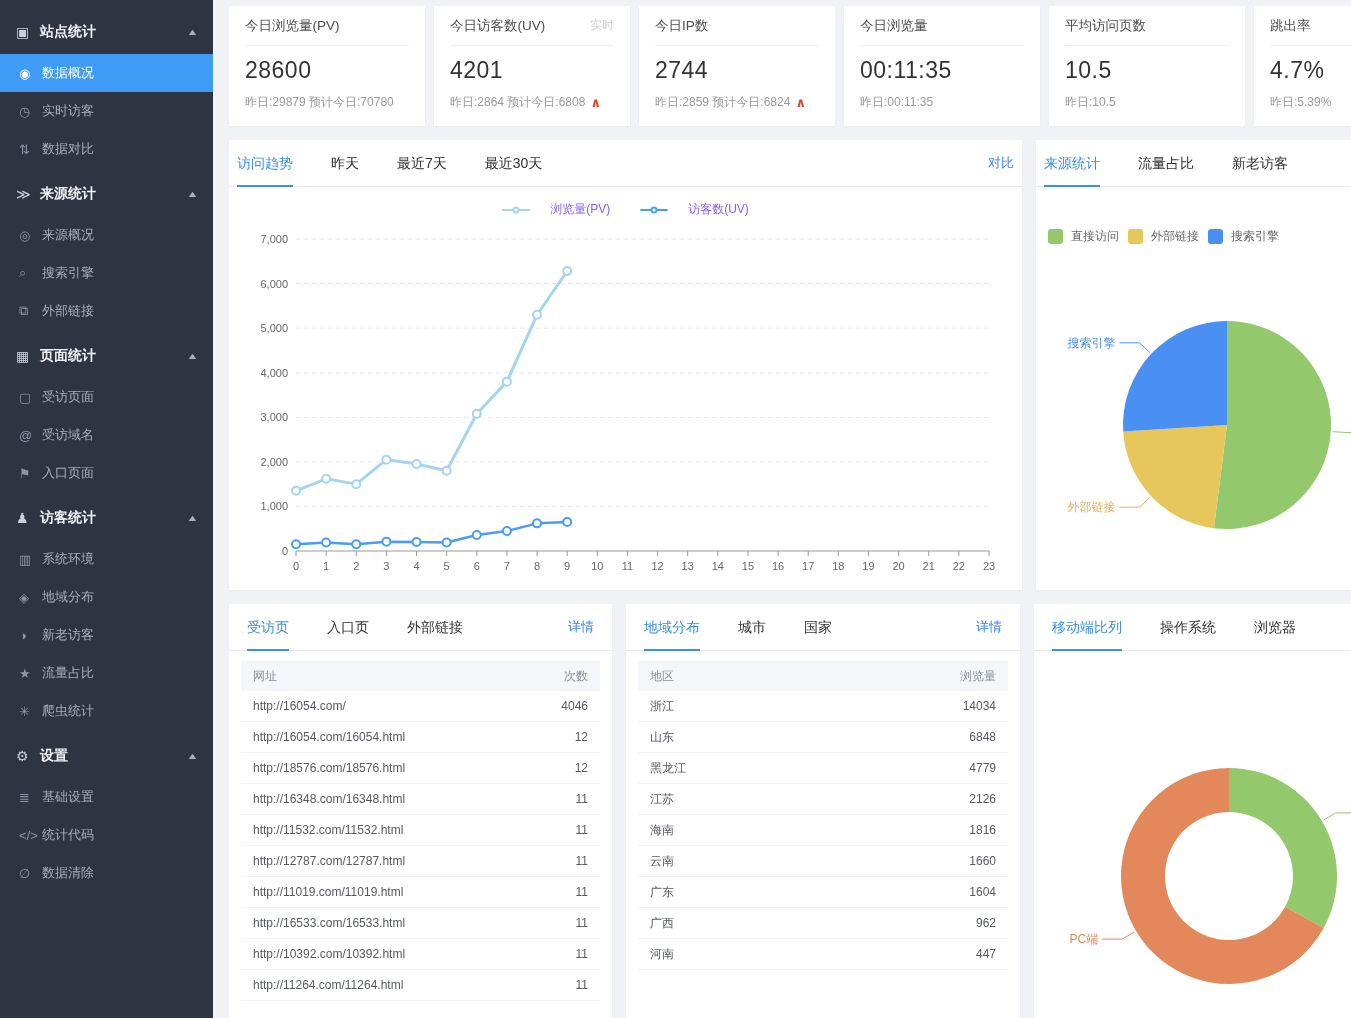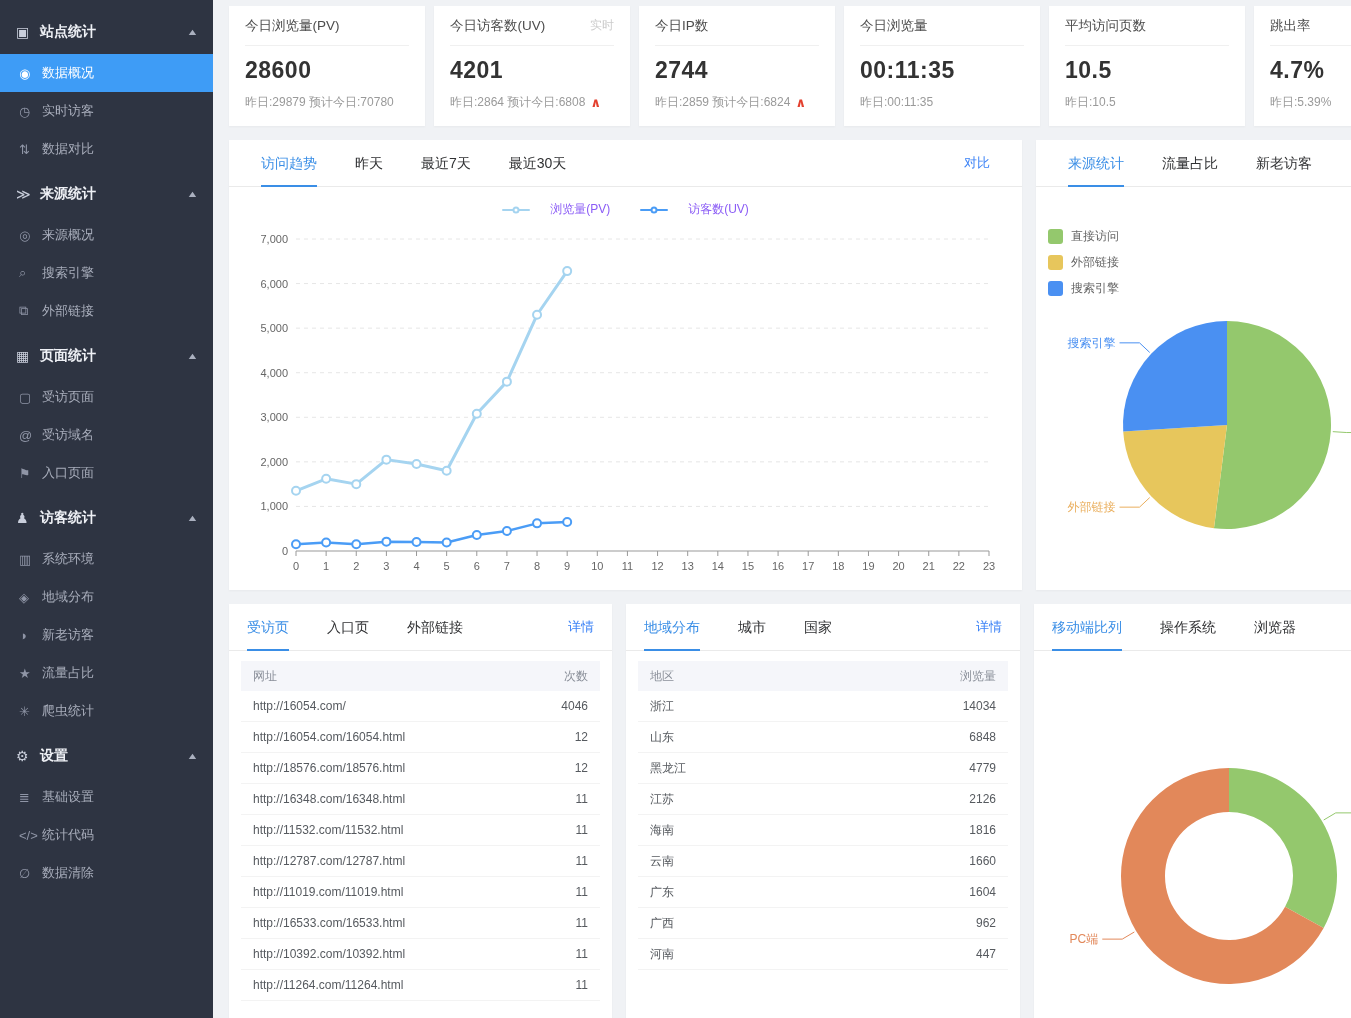--- a/index.html
+++ b/index.html
@@ -22,52 +22,52 @@
   
   .main{flex:1;padding:6px 0 0 16px;overflow:hidden}
 
   
   .cards{display:flex;gap:9px;width:1200px}
   .card{width:196px;flex:none;height:120px;background:#fff;padding:0 16px;
     box-shadow:0 1px 2px rgba(0,0,0,.04)}
   .card-head{display:flex;justify-content:space-between;align-items:center;height:40px;
     border-bottom:1px solid #f0f0f0;font-size:13.5px;color:#4d4d4d}
   .card-badge{font-size:12px;color:#ccc}
-  .card-value{font-size:23px;font-weight:bold;color:#333;margin-top:11px;letter-spacing:.5px}
+  .card-value{font-size:23px;font-weight:normal;color:#333;margin-top:11px;letter-spacing:.5px}
   .card-sub{font-size:12px;color:#9a9a9a;margin-top:10px;display:flex;align-items:center;gap:5px}
   .up-arrow{color:#e3402e;font-weight:bold;font-size:13px;line-height:10px}
 
   
   .row2{display:flex;gap:14px;margin-top:14px;width:1200px}
   .row3{display:flex;gap:14px;margin-top:14px;width:1200px}
   .panel{background:#fff;box-shadow:0 1px 2px rgba(0,0,0,.04);position:relative;overflow:hidden}
   .trend-panel{width:793px;height:450px;flex:none}
   .source-panel{width:330px;height:450px;flex:none}
   .visited-panel{width:383px;height:430px;flex:none}
   .region-panel{width:394px;height:430px;flex:none}
   .device-panel{width:330px;height:430px;flex:none}
 
   
-  .tabs{display:flex;align-items:center;height:47px;border-bottom:1px solid #eaeaea;padding:0 32px}
+  .tabs{display:flex;align-items:center;height:47px;border-bottom:1px solid #eaeaea;padding:0 8px}
   .row3 .tabs{padding:0 18px}
   .tab{font-size:14px;color:#303133;margin-right:38px;height:47px;line-height:46px;cursor:pointer;white-space:nowrap}
   .tab.active{color:#3a8ee6;border-bottom:2px solid #3a8ee6}
   .tab-action{margin-left:auto;color:#3b82f6;font-size:13px;cursor:pointer;white-space:nowrap}
 
   
   .trend-legend{display:flex;justify-content:center;gap:30px;padding-top:13px;height:32px}
   .tl-item{display:flex;align-items:center;gap:20px;font-size:12px;color:#8b5cf6;cursor:pointer}
   .tl-mark{position:relative;width:28px;height:2px;border-radius:1px}
   .tl-dot{position:absolute;left:50%;top:50%;transform:translate(-50%,-50%);
     width:7px;height:7px;border:2px solid;border-radius:50%;background:#fff}
 
   .trend-svg{display:block;margin-left:15px}
 
   
-  .pie-legend{position:absolute;left:12px;top:88px;display:flex;flex-direction:column;gap:9px;z-index:2}
+  .pie-legend{position:absolute;left:12px;top:88px;display:flex;gap:9px;z-index:2}
   .pl-item{display:flex;align-items:center;gap:8px;font-size:12px;color:#666}
   .pl-sw{width:15px;height:15px;border-radius:3px}
 
   
   .tbl{margin:10px 12px 0}
   .tbl-head{display:flex;justify-content:space-between;background:#f5f6fa;height:30px;
     align-items:center;padding:0 12px;font-size:12px;color:#8a8f99}
   .tbl-row{display:flex;justify-content:space-between;height:31px;align-items:center;
     padding:0 12px;font-size:12px;color:#565a5f;border-bottom:1px solid #f3f3f3}
   .tbl-row .col1{overflow:hidden;white-space:nowrap;max-width:75%}

